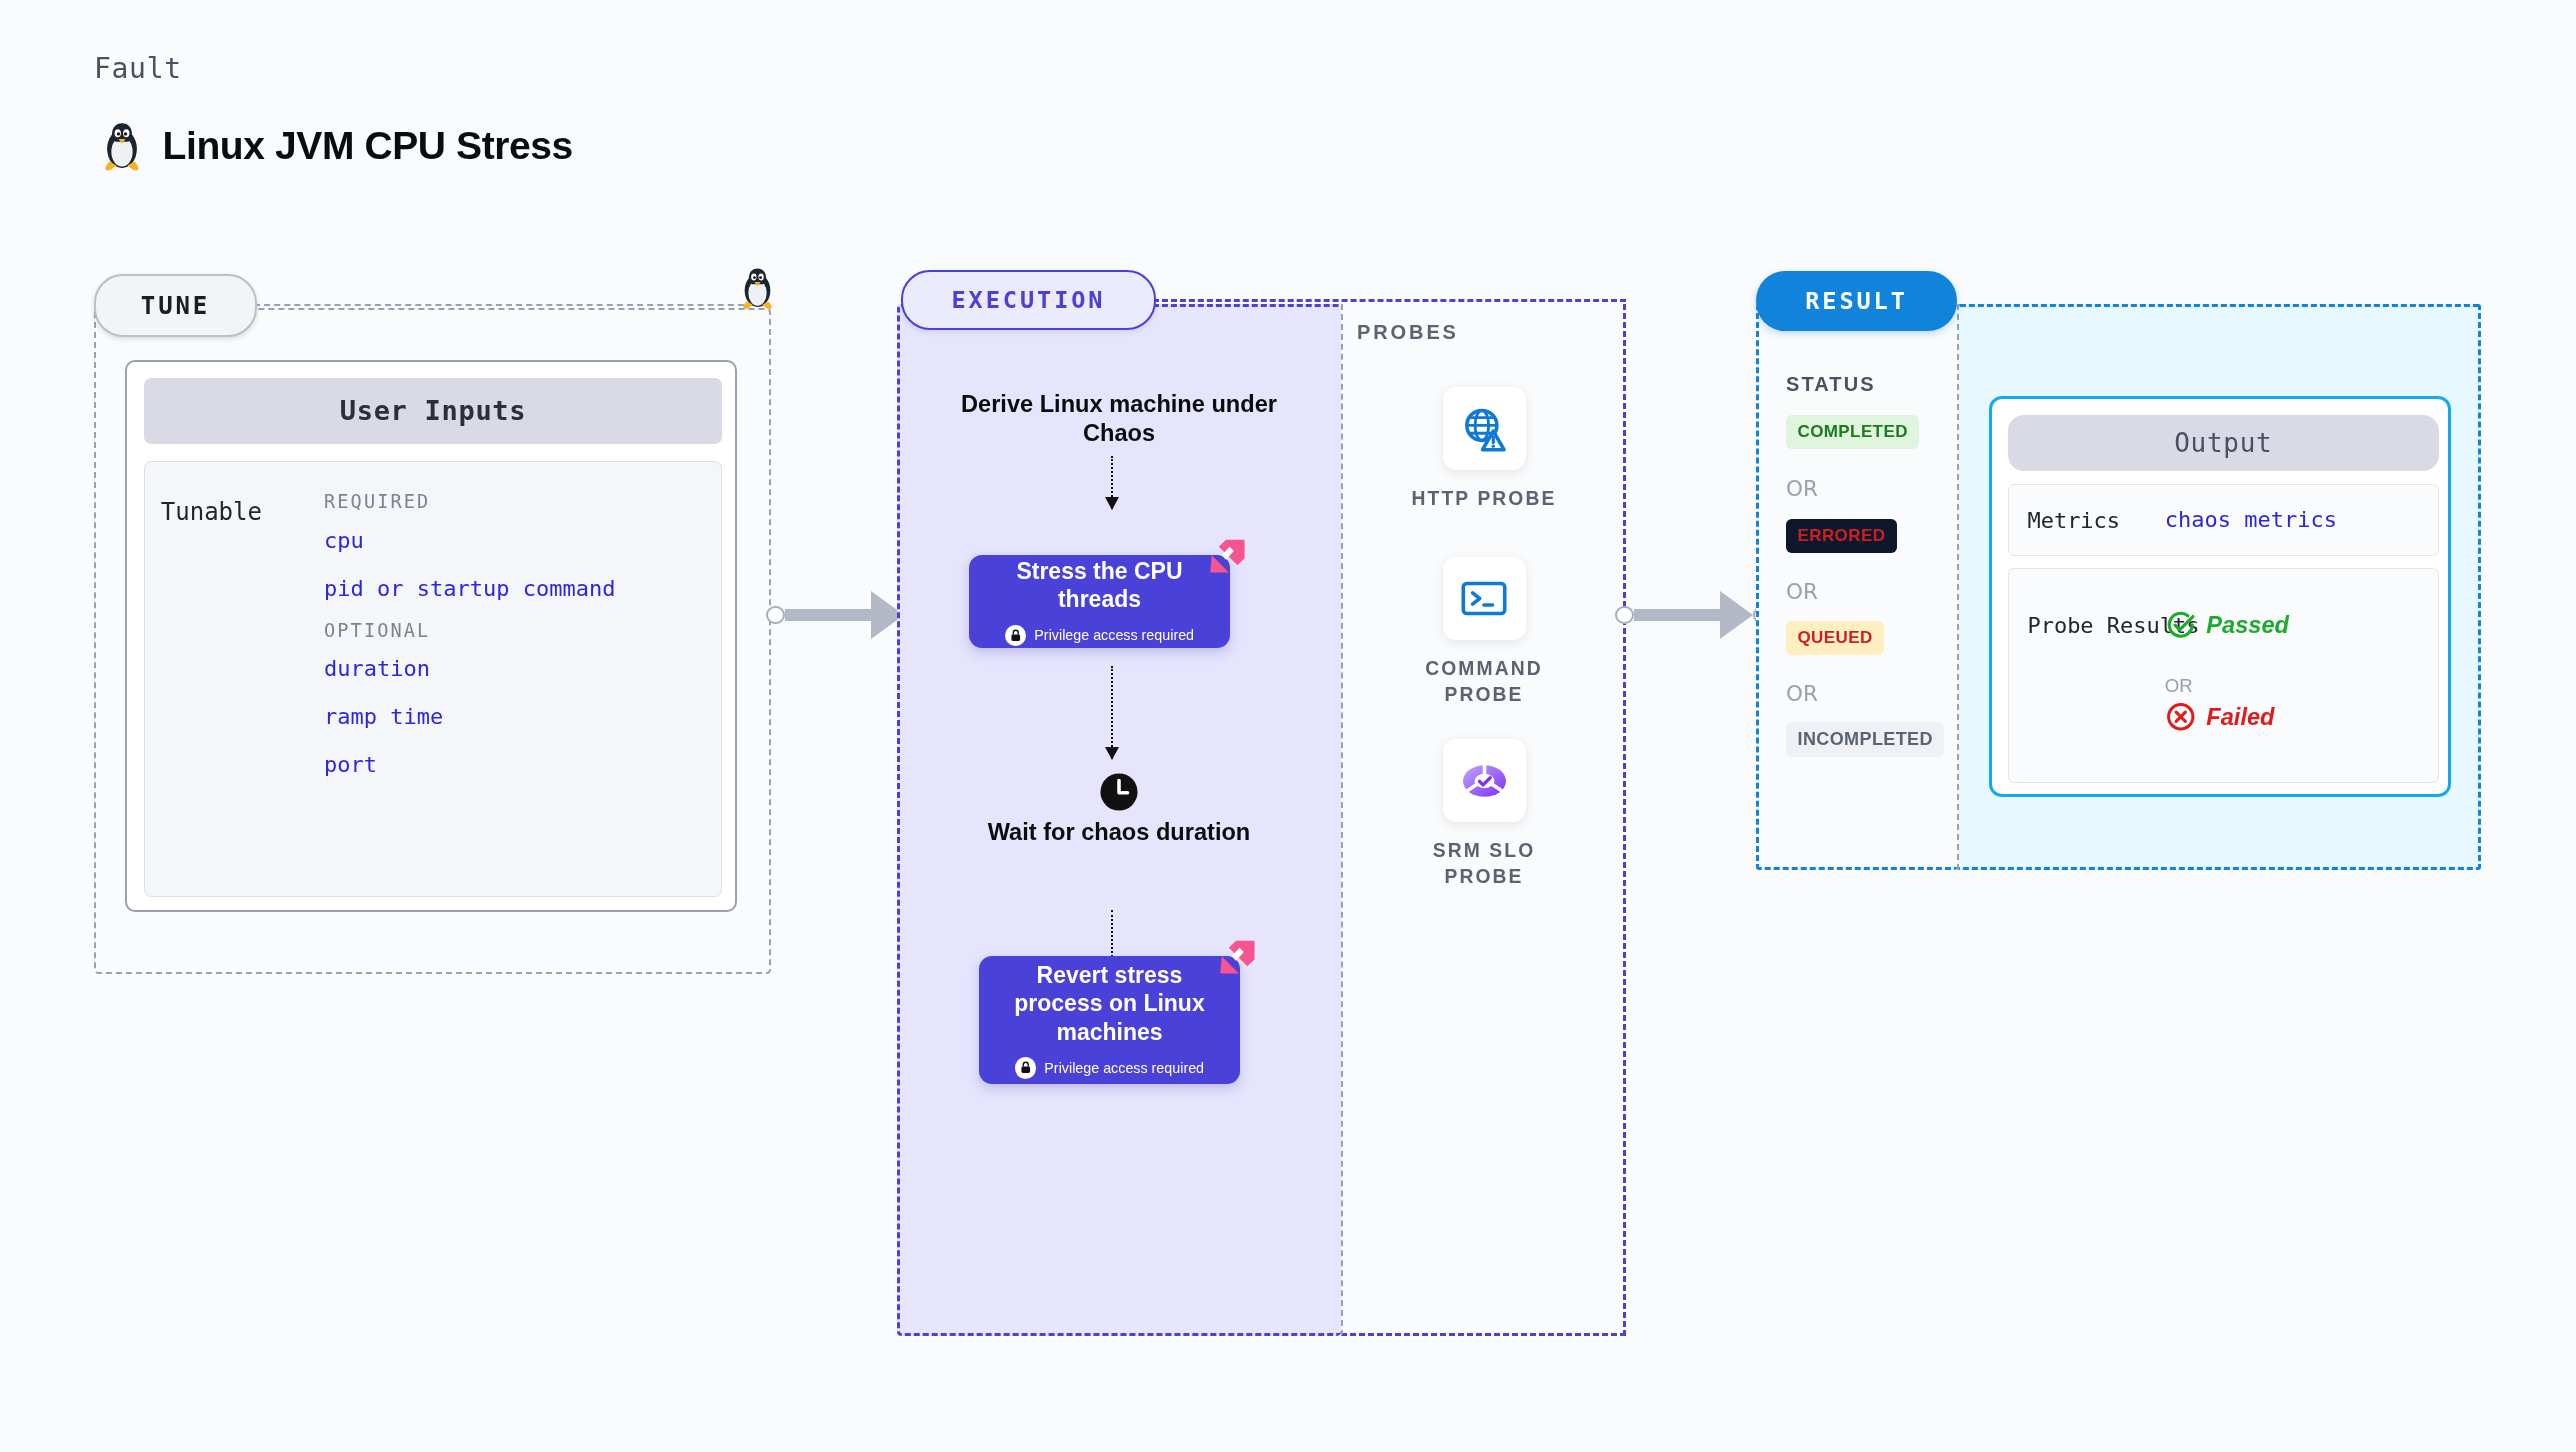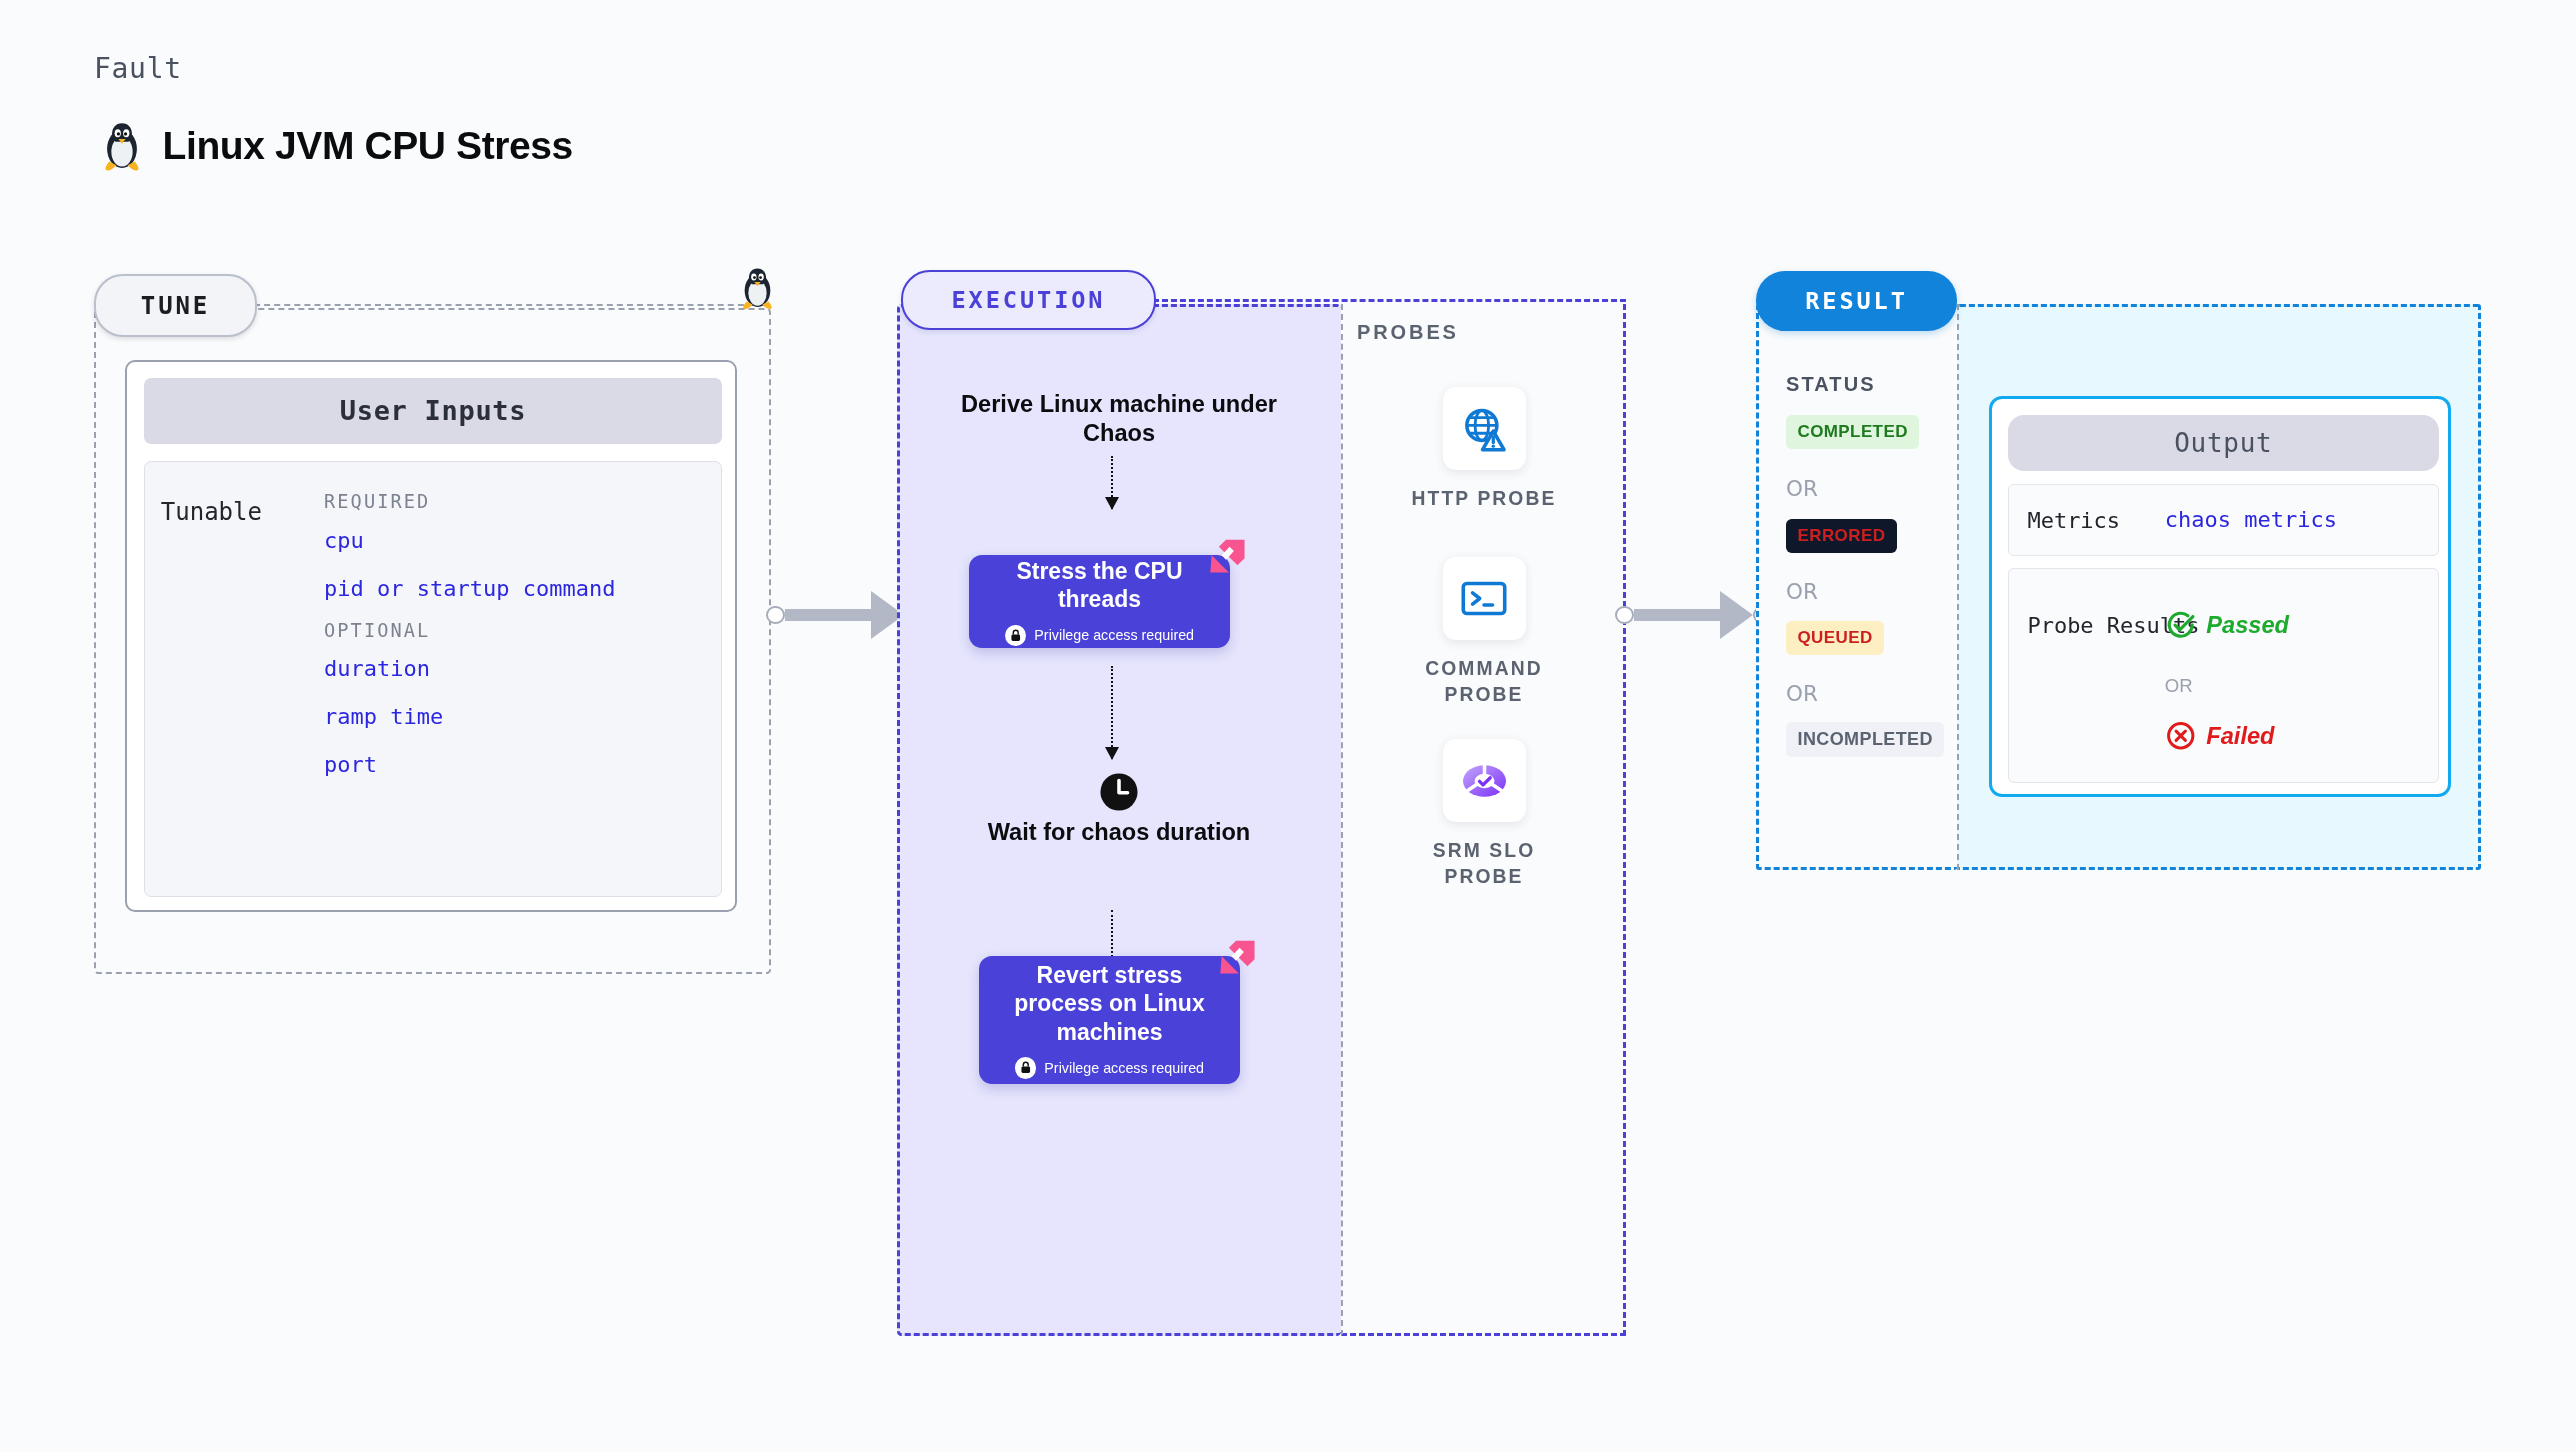--- a/index.html
+++ b/index.html
@@ -443,21 +443,21 @@
       <div class="pf-row" style="top:40px;">
         <span>
           <svg width="31.5" height="31.5" viewBox="0 0 44 44">
             <path d="M38 22a16 16 0 1 1-6-12.5" fill="none" stroke="#1eaa2e" stroke-width="4.4" stroke-linecap="round"></path>
             <path d="M14 22.5l6.5 6.5L39 10.5" fill="none" stroke="#1eaa2e" stroke-width="4.4" stroke-linecap="round" stroke-linejoin="round"></path>
           </svg>
         </span>
         <span class="pf-text" style="color:#1eaa2e;">Passed</span>
       </div>
       <div class="pf-or" style="top:106px;">OR</div>
-      <div class="pf-row" style="top:151px;">
+      <div class="pf-row" style="top:132px;">
         <span>
           <svg width="31.5" height="31.5" viewBox="0 0 44 44">
             <circle cx="22" cy="22" r="17" fill="none" stroke="#e01b1b" stroke-width="4.2"></circle>
             <path d="M15.5 15.5l13 13M28.5 15.5l-13 13" stroke="#e01b1b" stroke-width="4.2" stroke-linecap="round"></path>
           </svg>
         </span>
         <span class="pf-text" style="color:#e01b1b;">Failed</span>
       </div>
     </div>
   </div>

